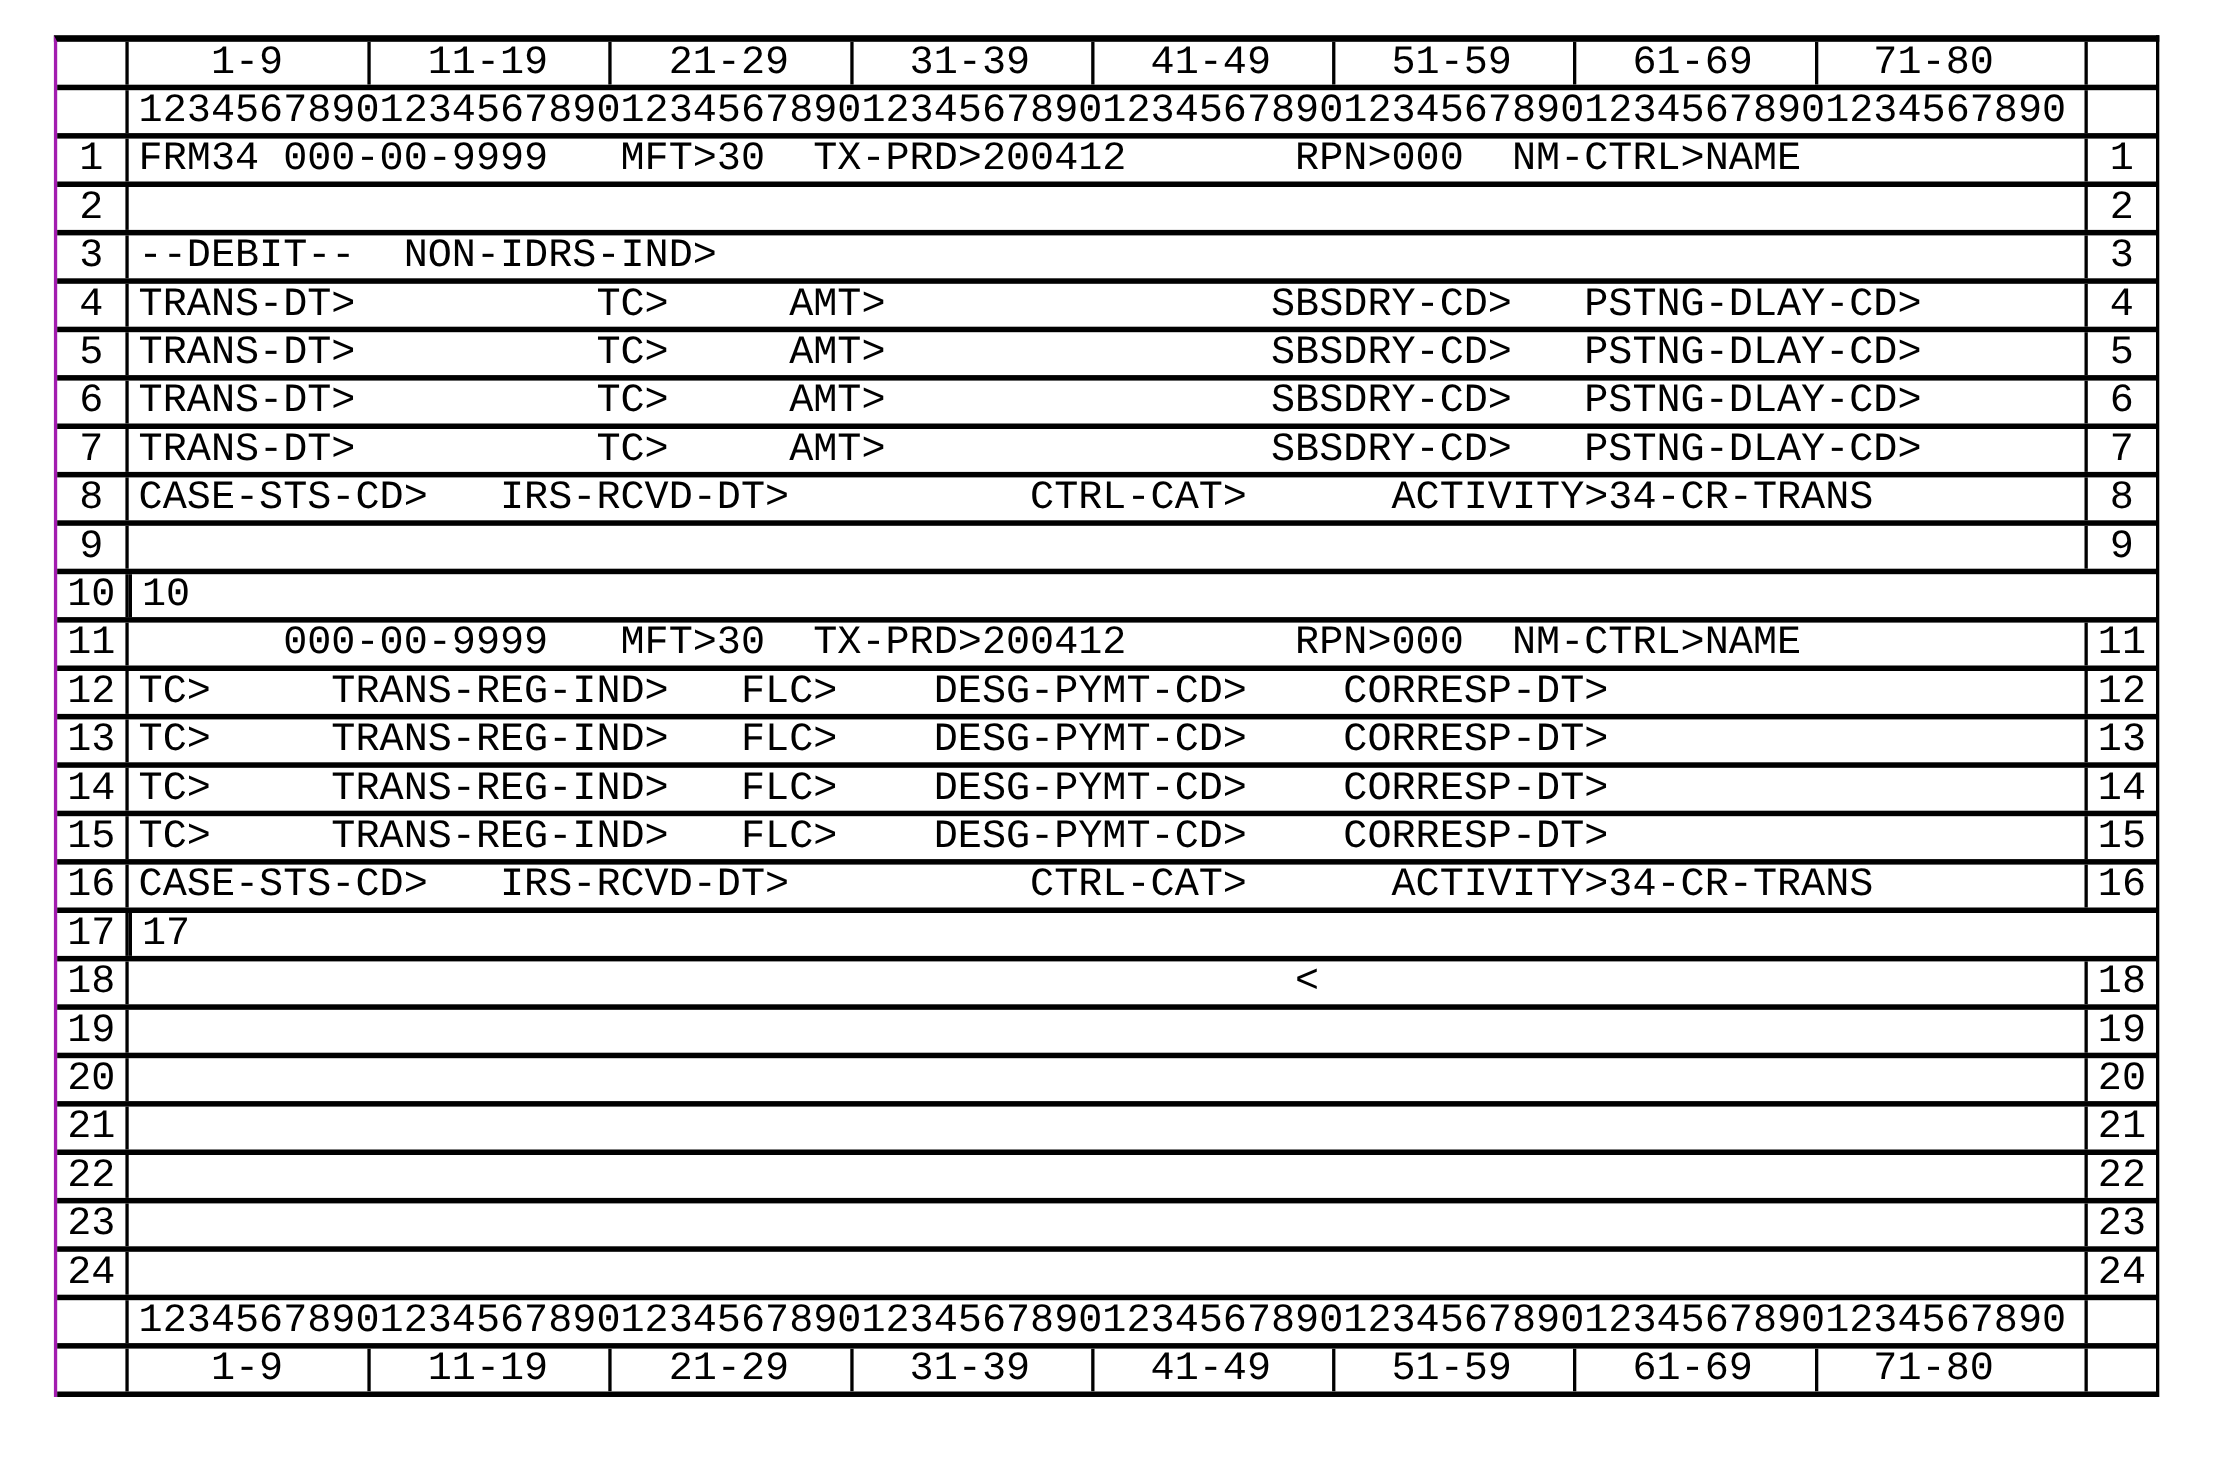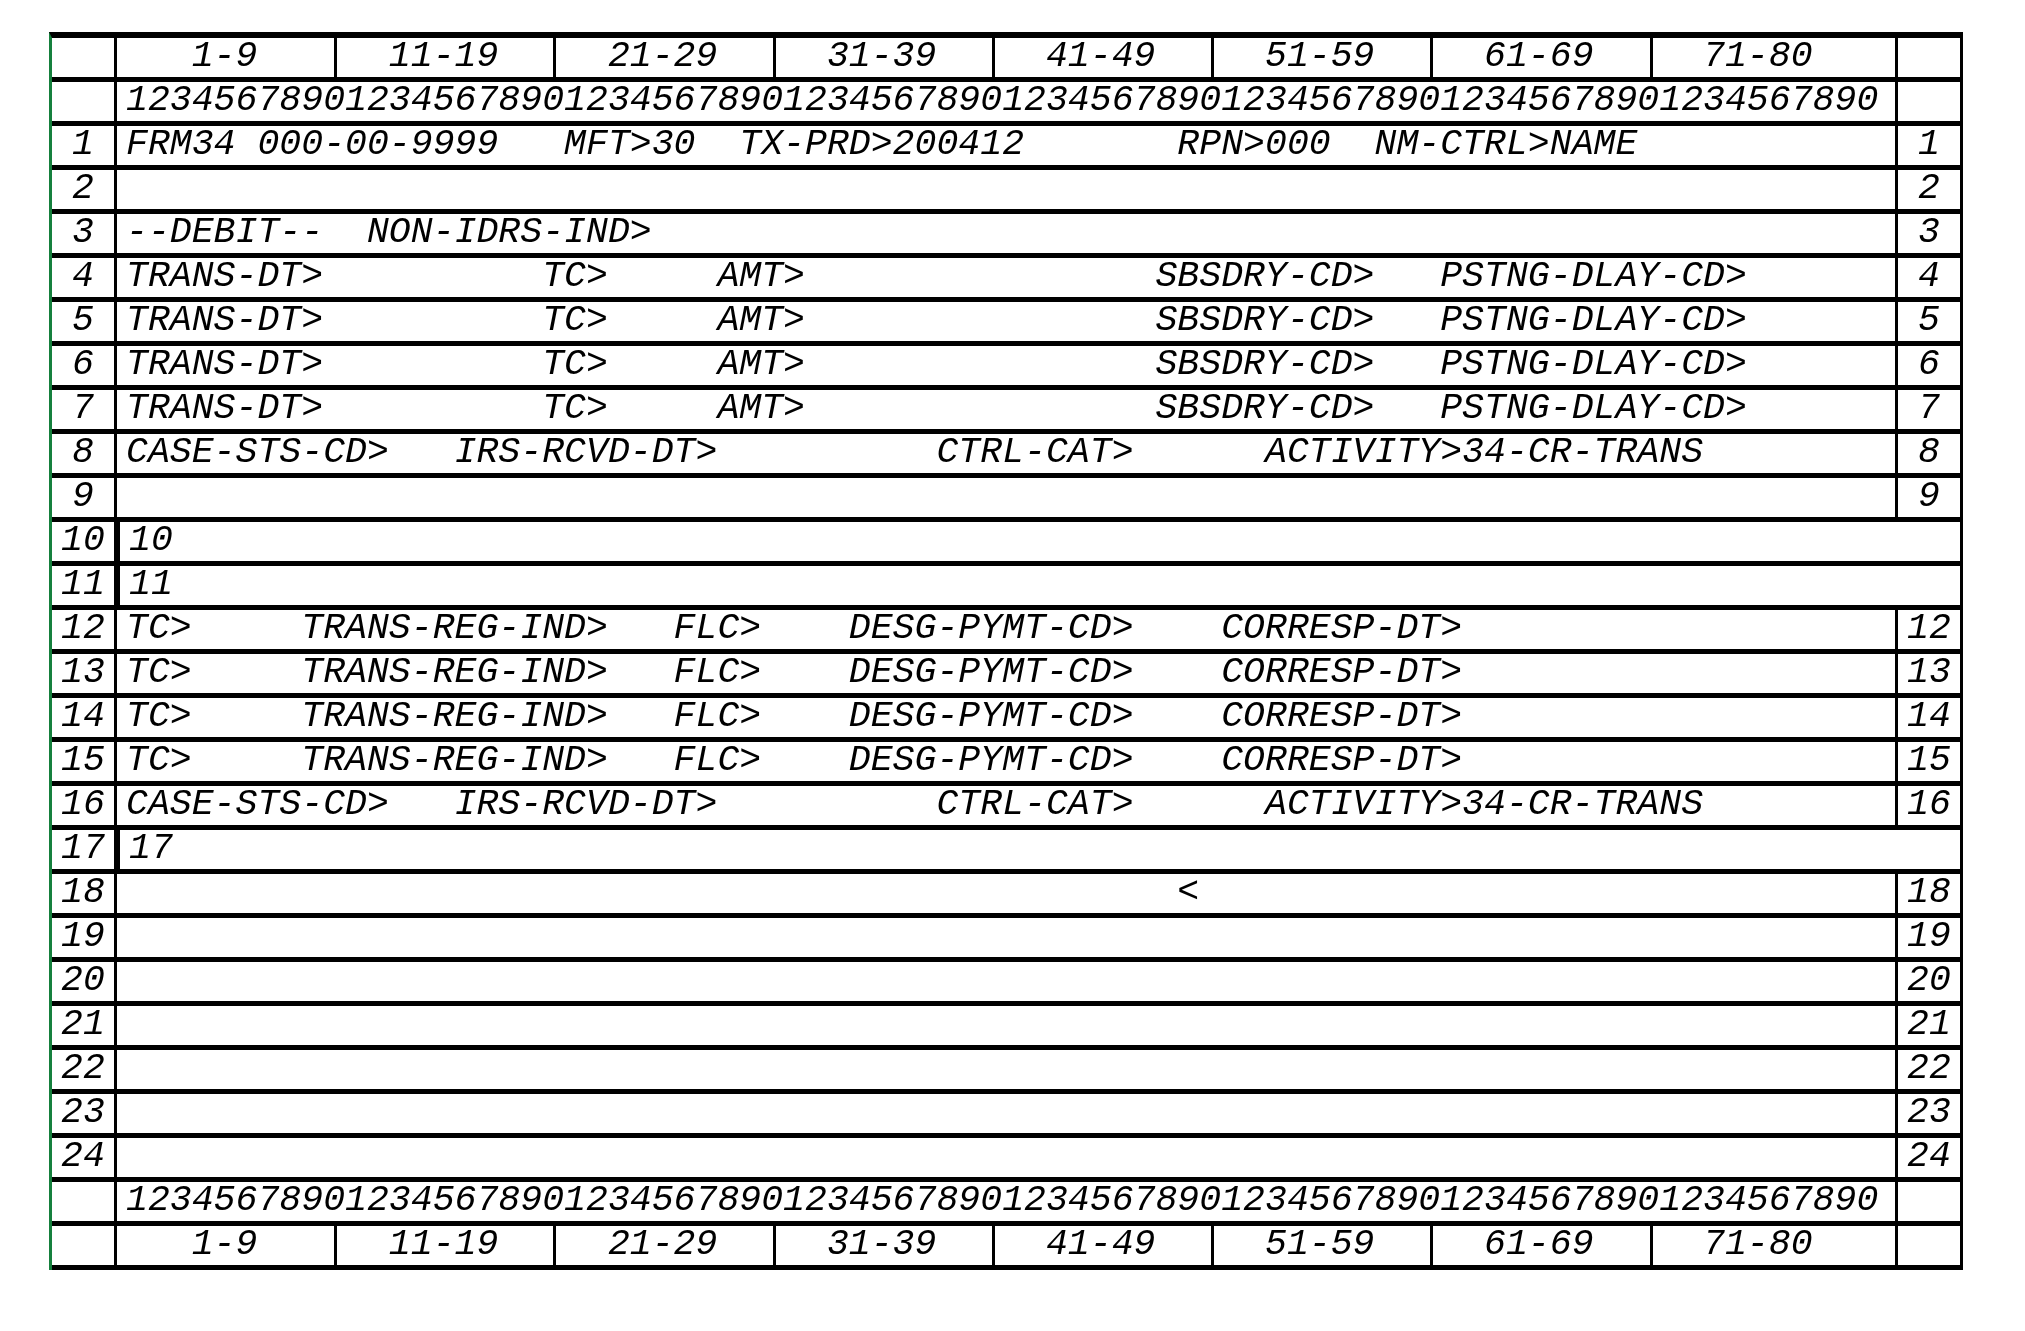--- a/index.html
+++ b/index.html
@@ -1,19 +1,19 @@
 <!DOCTYPE html>
 <html><head>
 <meta charset="utf-8">
 <style>
   html,body{margin:0;padding:0;background:#ffffff;}
   body{width:2025px;height:1331px;position:relative;overflow:hidden;
        font-family:"Liberation Mono","DejaVu Sans Mono",monospace;color:#000;}
   .sheet{position:absolute;left:49px;top:32px;width:1914px;box-sizing:border-box;
-         border-left:3px solid #15803d;border-right:3px solid #000;border-top:6px solid #000;font-style:italic;}
+         border-left:3px solid #a21caf;border-right:3px solid #000;border-top:6px solid #000;}
   .row{display:flex;height:44px;box-sizing:border-box;border-bottom:5px solid #000;}
   .num{flex:0 0 62px;width:62px;text-align:center;font-size:36.5px;line-height:38px;overflow:hidden;}
   .num.left{border-right:3px solid #000;}
   .num.right{border-left:3px solid #000;}
   .content{flex:1 1 auto;position:relative;padding-left:9px;white-space:pre;overflow:hidden;
            font-size:36.5px;line-height:38px;letter-spacing:0;}
   .vdiv{position:absolute;top:0;bottom:0;width:3px;background:#000;}
 </style>
 </head>
 <body>
@@ -73,20 +73,21 @@
       <div class="num left">9</div>
       <div class="content"></div>
       <div class="num right">9</div>
     </div>
     <div class="row">
       <div class="num left">10</div>
       <div class="num right">10</div>
     </div>
     <div class="row">
       <div class="num left">11</div>
+      <div class="content">      000-00-9999   MFT&gt;30  TX-PRD&gt;200412       RPN&gt;000  NM-CTRL&gt;NAME</div>
       <div class="num right">11</div>
     </div>
     <div class="row">
       <div class="num left">12</div>
       <div class="content">TC&gt;     TRANS-REG-IND&gt;   FLC&gt;    DESG-PYMT-CD&gt;    CORRESP-DT&gt;</div>
       <div class="num right">12</div>
     </div>
     <div class="row">
       <div class="num left">13</div>
       <div class="content">TC&gt;     TRANS-REG-IND&gt;   FLC&gt;    DESG-PYMT-CD&gt;    CORRESP-DT&gt;</div>

